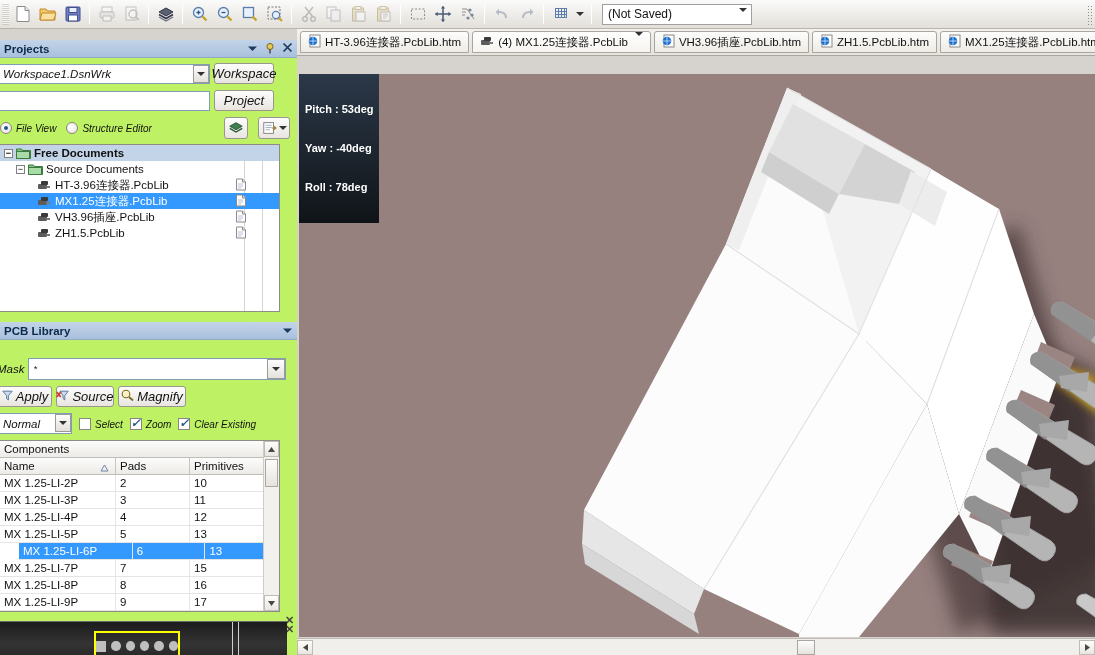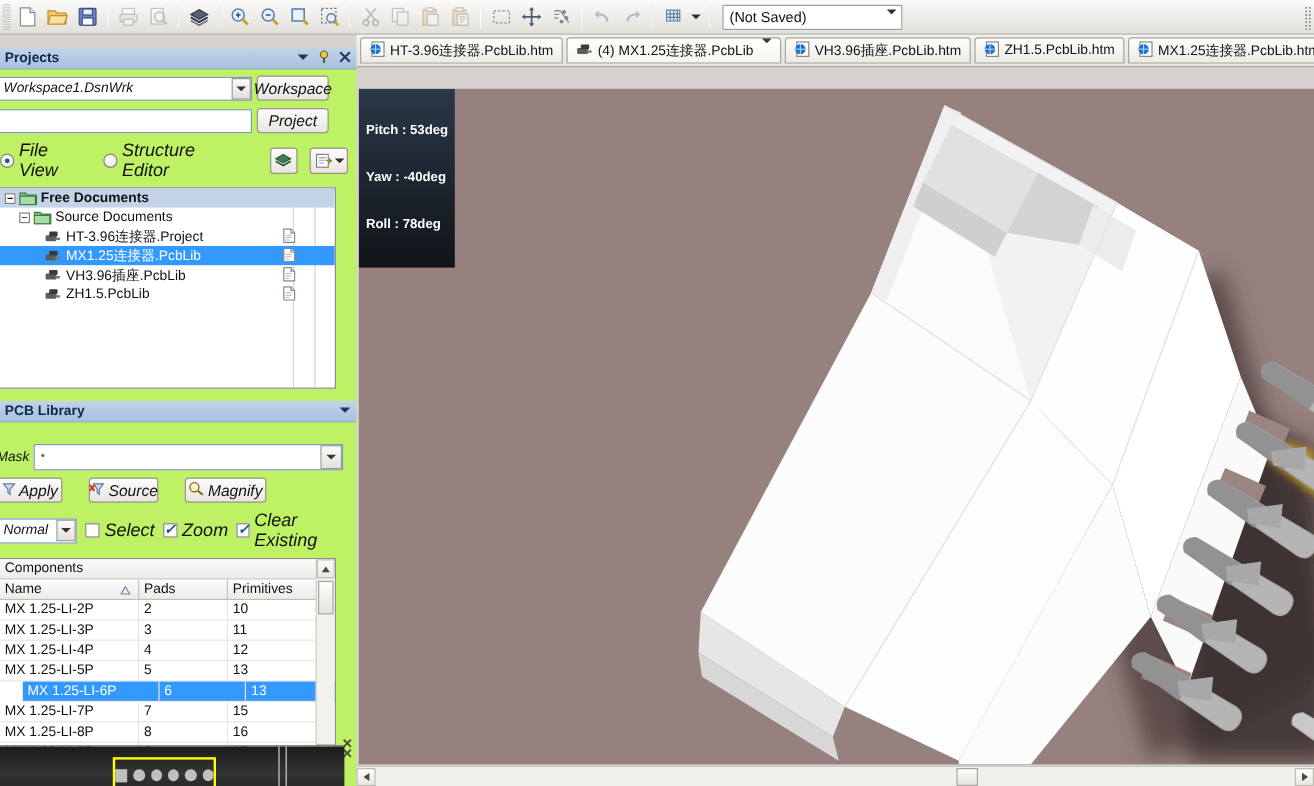--- a/index.html
+++ b/index.html
@@ -80,21 +80,21 @@
     position: absolute; right: 0; top: 0; width: 16px; height: 18px;
     background: linear-gradient(#fcfcfc,#e4e1db); border: 1px solid #9d9a95;
     display: flex; align-items: center; justify-content: center;
   }
   .btn {
     background: linear-gradient(#fdfdfd,#e8e5df); border: 1px solid #9a968f;
     border-radius: 3px; font-size: 13px; color: #111;
     display: flex; align-items: center; justify-content: center; gap: 3px;
     padding: 0 7px; height: 21px; white-space: nowrap;
   }
-  .radio-lbl { display: flex; align-items: center; gap: 4px; font-size: 15px; color: #111; }
+  .radio-lbl { display: flex; align-items: flex-end; gap: 4px; font-size: 10px; color: #111; }
   .radio {
     width: 12px; height: 12px; border-radius: 50%;
     background: radial-gradient(circle at 40% 35%, #fff, #e4e1db);
     border: 1px solid #8a8680; position: relative;
   }
   .radio.on::after {
     content: ''; position: absolute; left: 3px; top: 3px; width: 4px; height: 4px;
     border-radius: 50%; background: #21578f;
   }
   .cb {
@@ -523,21 +523,21 @@
       </div>
 
       <div class="tree-row" style="padding-left:37px">
         <span class="folder">
           <svg width="15" height="13" viewBox="0 0 15 13">
               <rect x="1" y="5" width="9" height="5" rx="1" fill="#5c5c5c"></rect>
               <rect x="4" y="2" width="7" height="4" rx="1" fill="#3b3b3b"></rect>
               <rect x="9" y="7" width="4" height="2" fill="#7a7a7a"></rect>
             </svg>
         </span>
-        <span>HT-3.96连接器.Project</span>
+        <span>HT-3.96连接器.PcbLib</span>
         <span class="doc-col">
           <svg width="12" height="13" viewBox="0 0 12 13">
               <path d="M1.5 1h6l3 3v8h-9z" fill="#fff" stroke="#8a8a8a"></path>
               <path d="M7.5 1v3h3" fill="#e4e4e4" stroke="#8a8a8a"></path>
               <path d="M3 6h5M3 8h5M3 10h3" stroke="#9fb4cd" stroke-width=".8"></path>
             </svg>
         </span>
       </div>
 
       <div class="tree-row sel" style="padding-left:37px">
@@ -608,21 +608,21 @@
     <div class="row" style="padding-top:18px">
       <span style="font-size:11.5px;color:#111;margin-left:-7px">Mask</span>
       <div class="field" style="width:258px;height:22px">
         <span style="font-size:9px">*</span>
         <span class="dd" style="height:20px;width:18px">
             <span class="combo-arrow"></span>
           </span>
       </div>
     </div>
 
-    <div class="row" style="gap:22px">
+    <div class="row" style="gap:4px">
       <div class="btn" style="margin-left:-6px;width:54px">
         <span>
           <svg width="11" height="11" viewBox="0 0 11 11">
               <path d="M.8 1.2h9.4L6.4 5.6V10L4.6 8.6V5.6z" fill="#ccdcf0" stroke="#5e7da3"></path>
             </svg>
         </span>
         <span>Apply</span>
       </div>
       <div class="btn" style="width:58px">
         <span>

